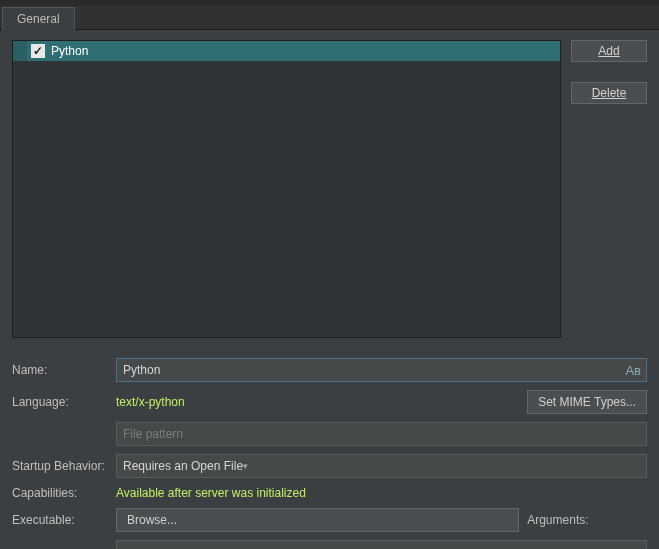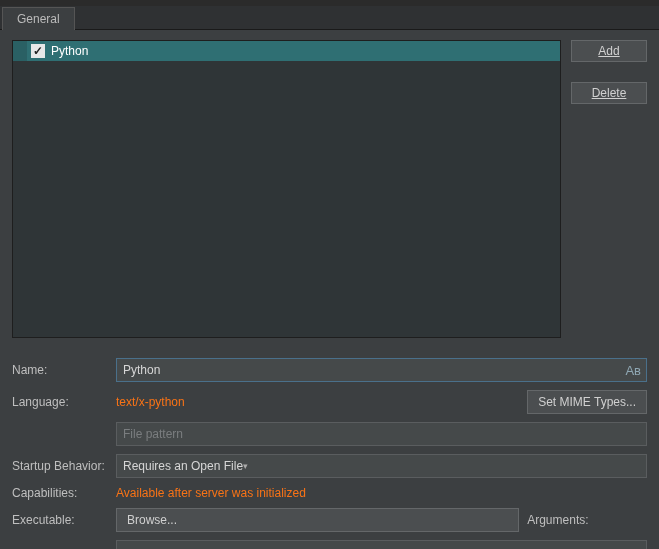--- a/index.html
+++ b/index.html
@@ -28,21 +28,21 @@
 .label { color: #bfbfbf; }
 .span3 { grid-column: 2 / span 2; }
 .span2 { grid-column: 2 / span 1; }
 
 .input, .select {
   height: 24px; background: #45494a; border: 1px solid #5a5d5f; color: #d6d6d6;
   padding: 0 6px; width: 100%; outline: none;
 }
 .input::placeholder { color: #7a7d7f; }
 .input.active { border-color: #4a708b; }
-.readonly { color: #f97316; }
+.readonly { color: #bef264; }
 
 .input-wrap { position: relative; }
 .input-wrap .suffix-icon { position: absolute; right: 6px; top: 50%; transform: translateY(-50%); color: #8fa7b3; font-size: 13px; pointer-events: none; }
 
 .select { display: flex; align-items: center; }
 .select .chev { color: #aaa; font-size: 9px; }
 
 .btn-inline { height: 24px; padding: 0 10px; background: #4b4e50; border: 1px solid #646769; color: #d0d0d0; display: flex; align-items: center; white-space: nowrap; }
 </style>
 </head>

